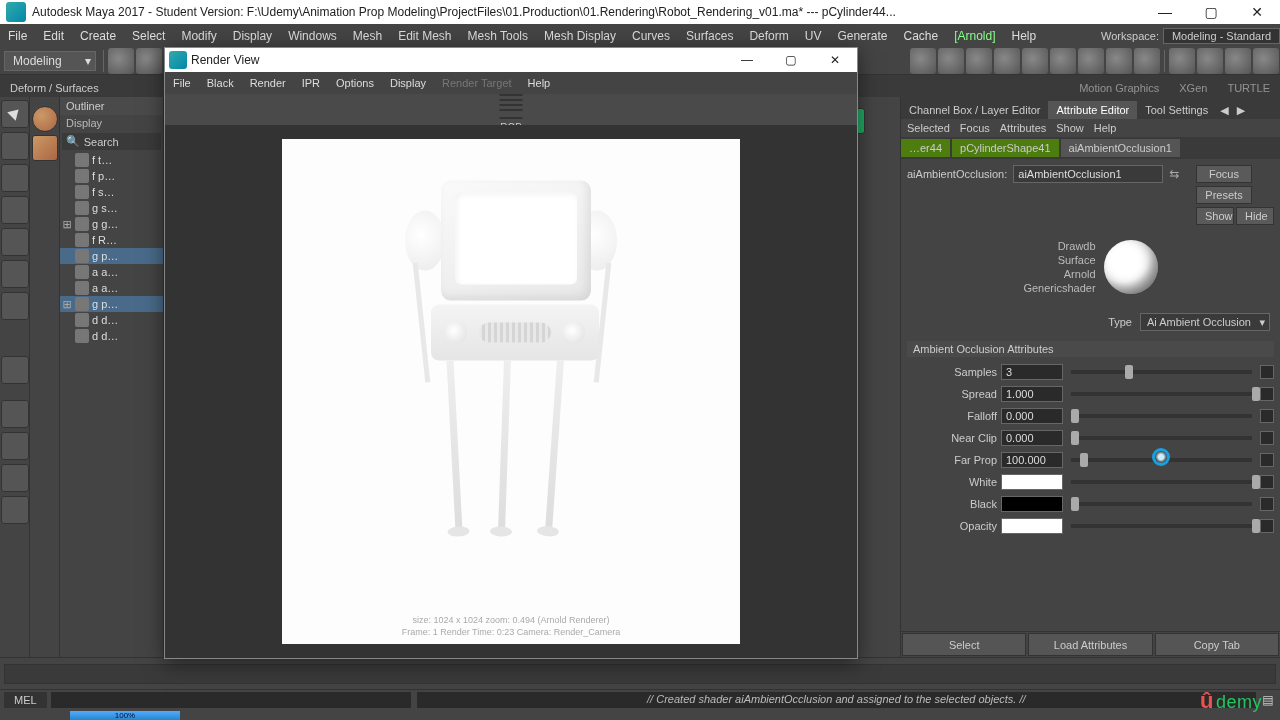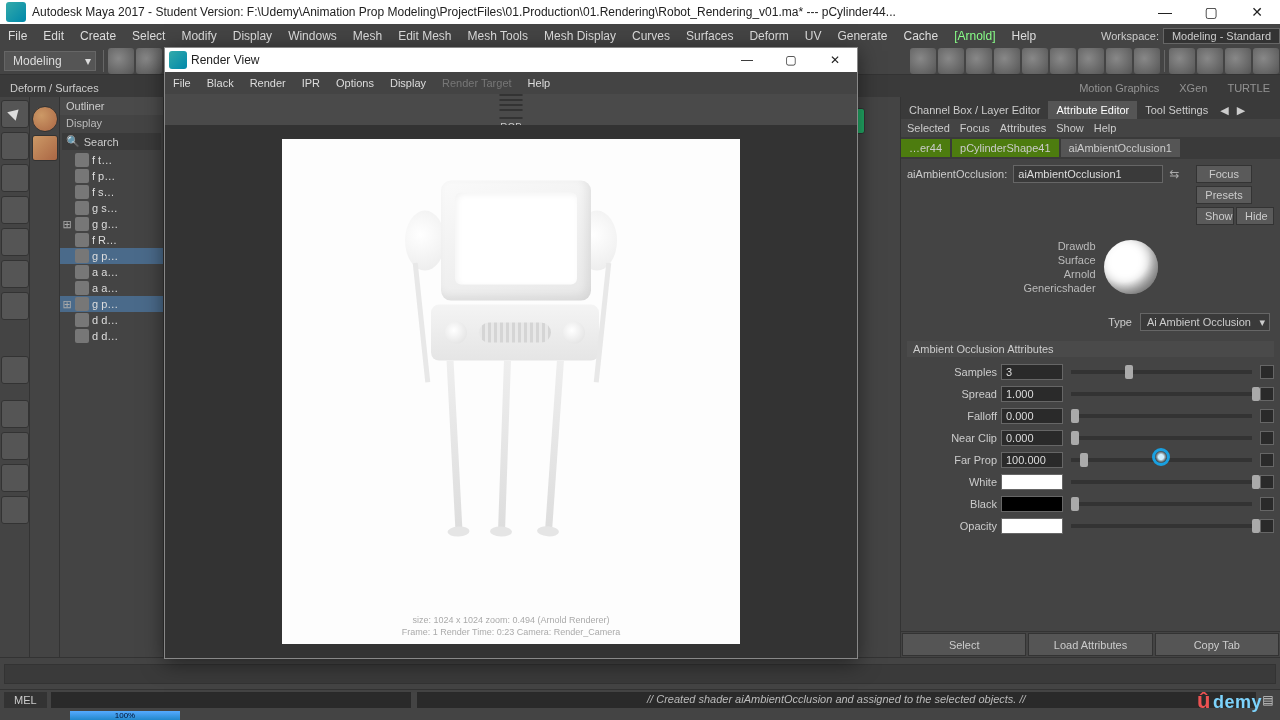--- a/index.html
+++ b/index.html
@@ -114,21 +114,21 @@
 .robot .leg.l1 { left:70px; transform:rotate(-3deg); } 
 .robot .leg.l2 { left:120px; transform:rotate(2deg); }
 .robot .leg.l3 { left:170px; transform:rotate(4deg); }
 .robot .arm { position:absolute; width:5px; height:120px; background:#e8e8e8; top:120px; }
 .robot .arm.la { left:38px; transform:rotate(-6deg); }
 .robot .arm.ra { right:36px; transform:rotate(6deg); }
 .renderwin .rvinfo { position:absolute; bottom:6px; left:0; right:0; text-align:center; font-size:9px; color:#aaa; line-height:12px; }
 
 .cursorball { position:absolute; width:18px; height:18px; border-radius:50%; border:3px solid #19a0e0; top:448px; right:110px; z-index:60; background:radial-gradient(circle,#cdefff 30%,transparent 70%); }
 
-.udemy { position:absolute; right:18px; bottom:6px; color:#7dd3fc; font-size:18px; font-weight:700; letter-spacing:.5px; z-index:80; }
+.udemy { position:absolute; right:18px; bottom:6px; color:#22c55e; font-size:18px; font-weight:400; letter-spacing:.5px; z-index:80; }
 .udemy::before { content:"û"; color:#ec5252; font-size:22px; margin-right:2px; font-weight:800; }
 </style>
 </head>
 <body>
 
 <div class="titlebar">
   <div class="logo"></div>
   <div class="title">Autodesk Maya 2017 - Student Version: F:\Udemy\Animation Prop Modeling\ProjectFiles\01.Production\01.Rendering\Robot_Rendering_v01.ma*  ---  pCylinder44...</div>
   <div class="winbtns">
     <div>—</div>

